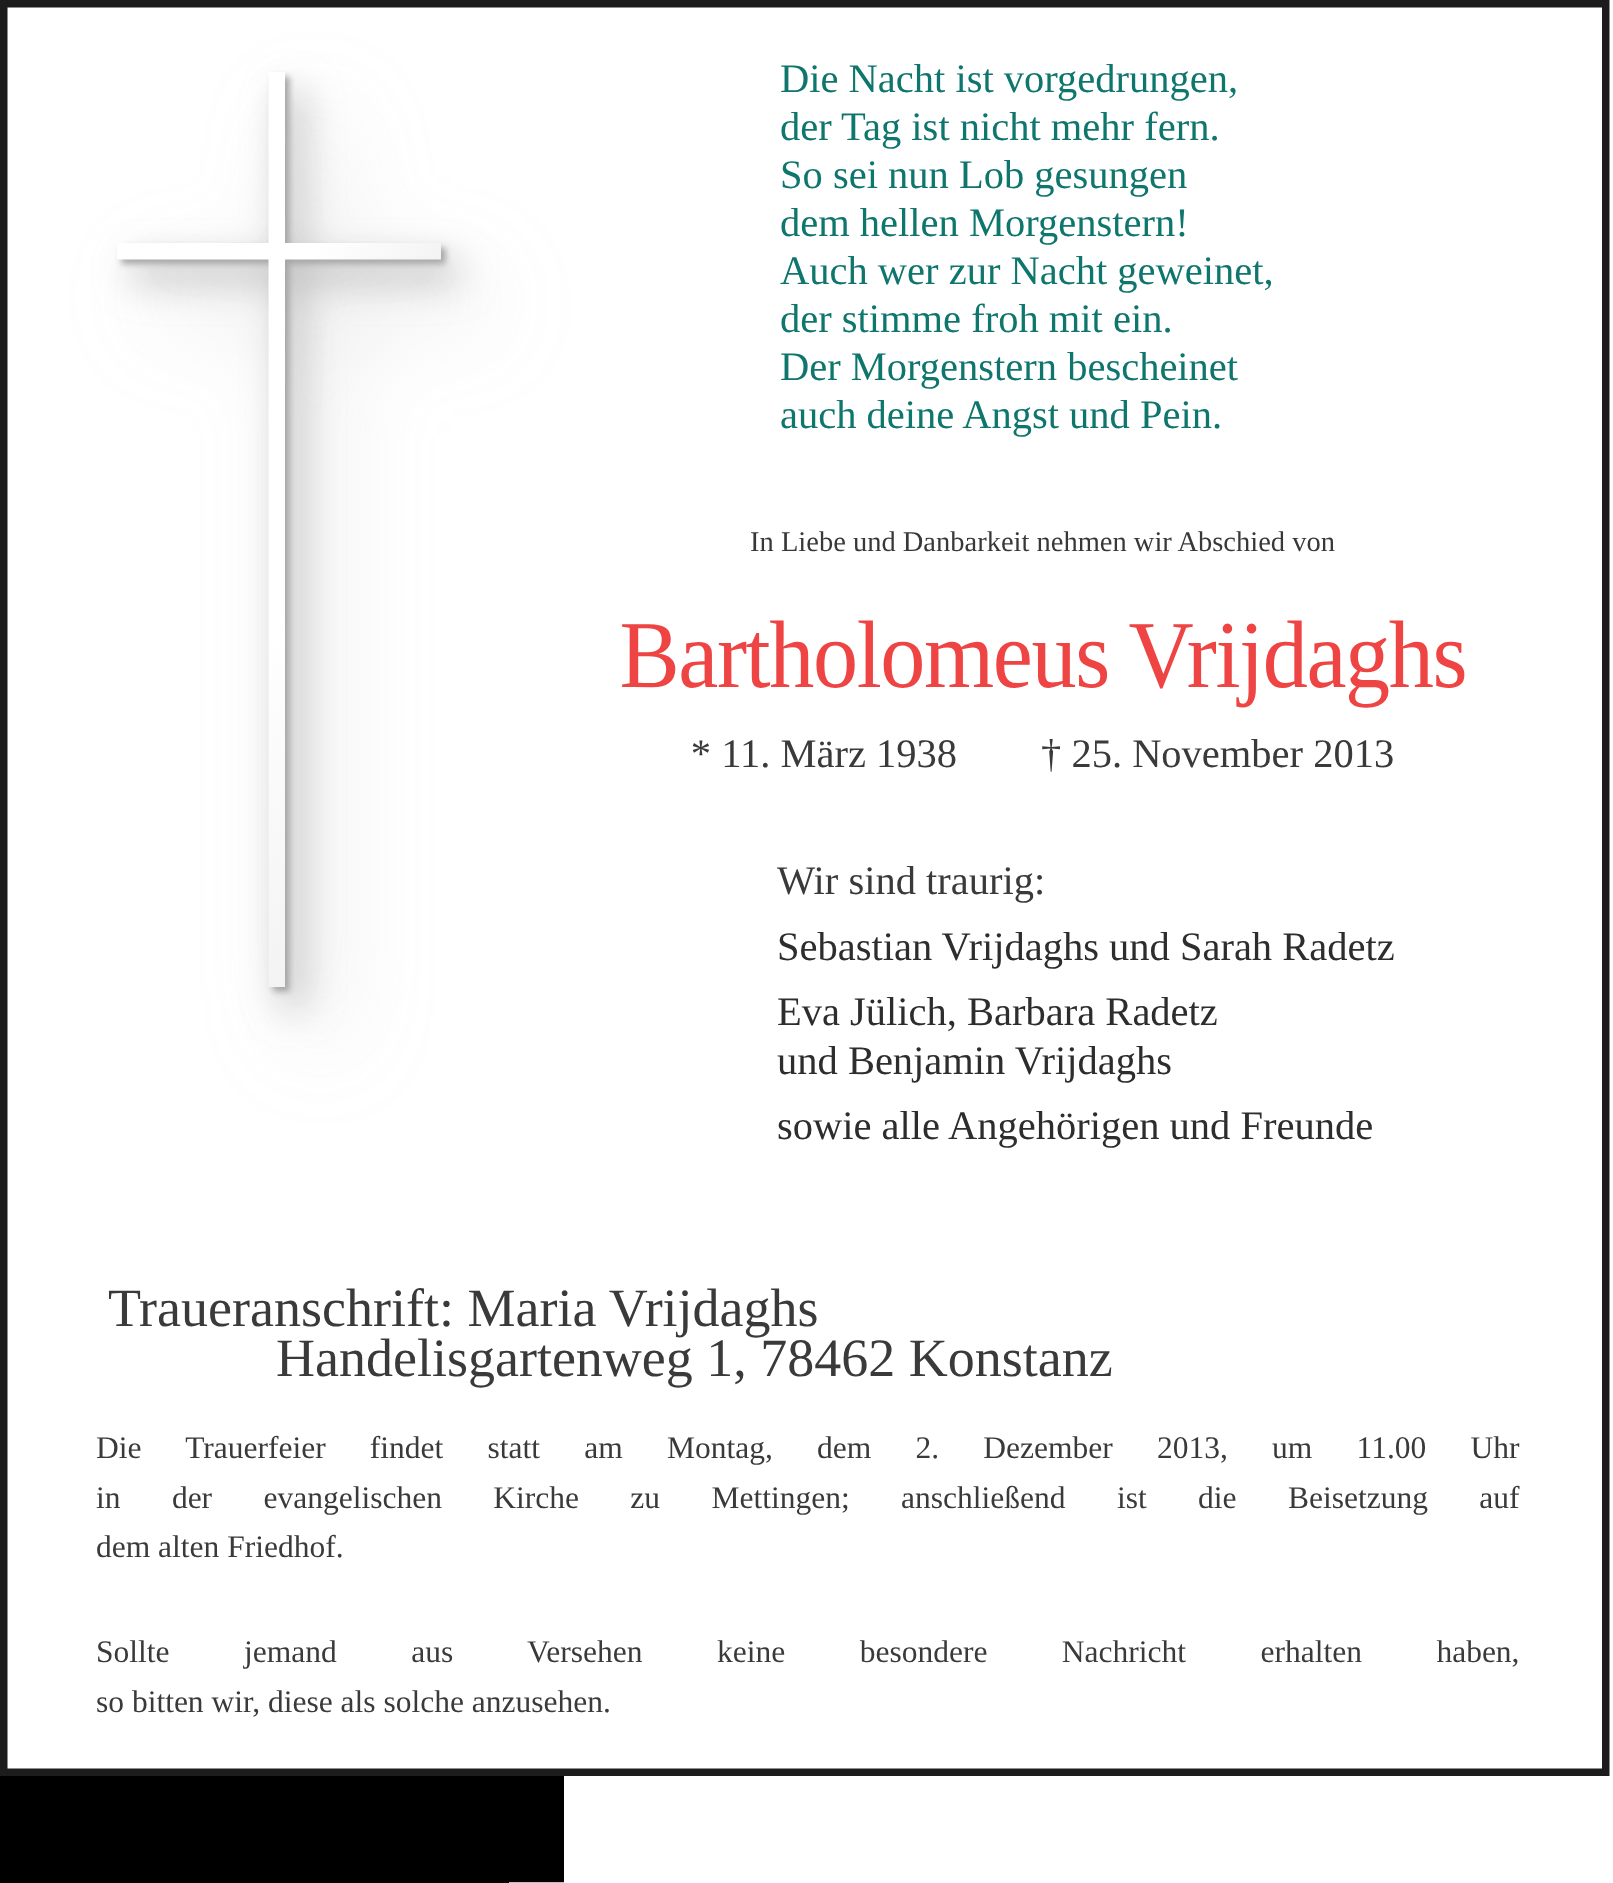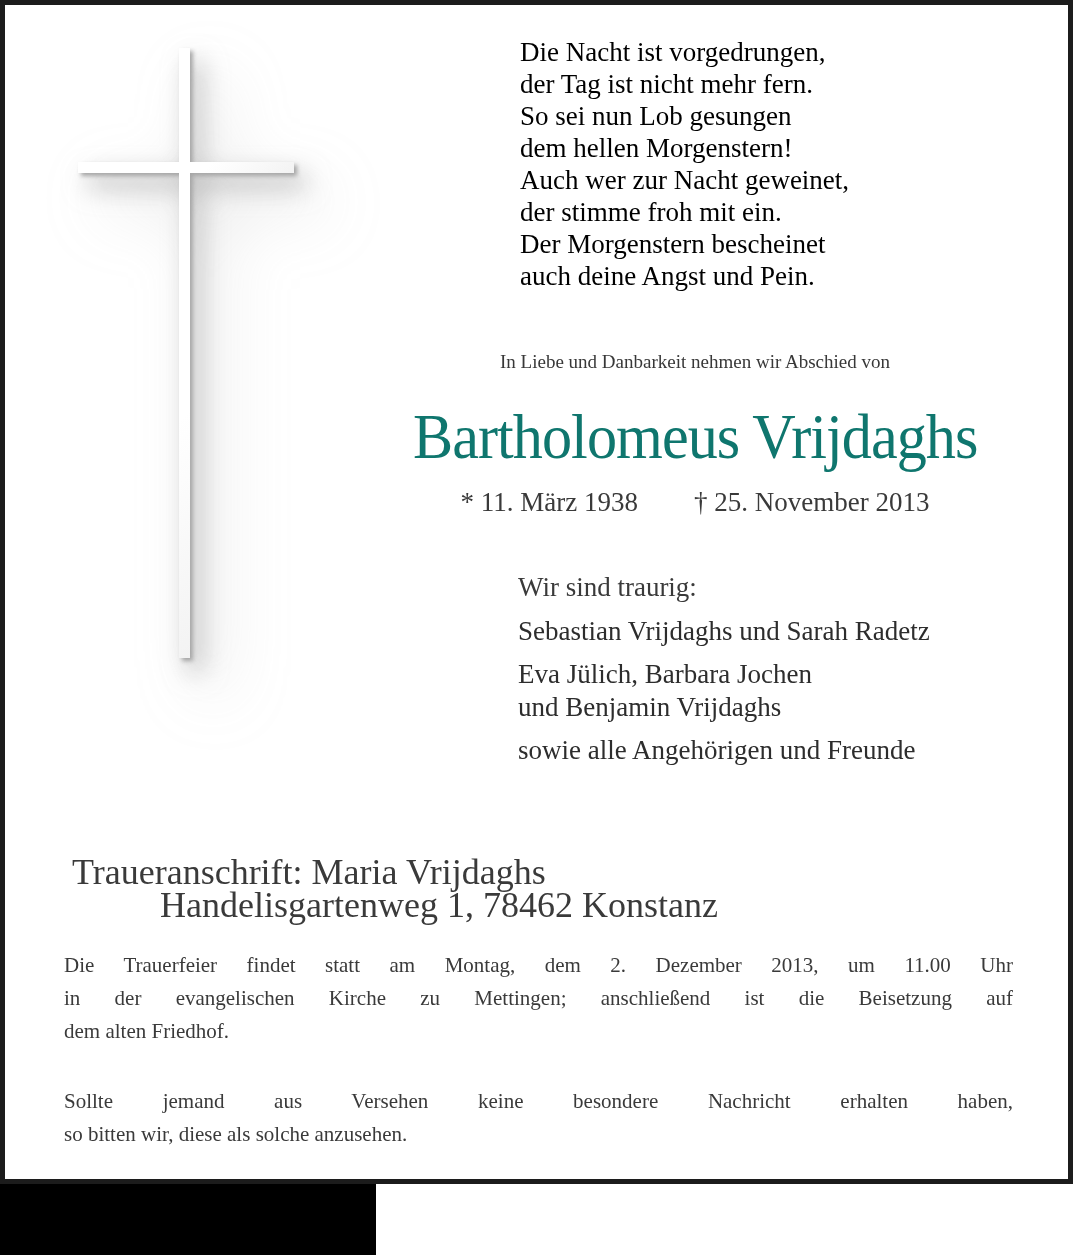--- a/index.html
+++ b/index.html
@@ -58,21 +58,21 @@
     height: 11px;
   }
   
   .poem {
     position: absolute;
     left: 520px;
     top: 36px;
     width: 370px;
     font-size: 27px;
     line-height: 32px;
-    color: #000000;
+    color: #0f766e;
   }
   .poem-attribution {
     text-align: right;
     font-size: 24px;
     margin-top: 5px;
     padding-right: 6px;
   }
   
   .intro {
     position: absolute;
@@ -86,21 +86,21 @@
   }
   .name {
     position: absolute;
     left: 315px;
     top: 400px;
     width: 760px;
     margin: 0;
     text-align: center;
     font-size: 64px;
     font-weight: normal;
-    color: #0f766e;
+    color: #ef4444;
     white-space: nowrap;
   }
   .name .condense {
     display: inline-block;
     transform: scaleX(0.94);
     transform-origin: center;
     letter-spacing: -1px;
   }
   .dates {
     position: absolute;
@@ -138,21 +138,21 @@
   .address {
     position: absolute;
     left: 72px;
     top: 856px;
     font-size: 36px;
     line-height: 33px;
     color: #3a3a3a;
     white-space: nowrap;
   }
   .address .indent {
-    margin-left: 88px;
+    margin-left: 112px;
   }
   
   .service, .notice {
     position: absolute;
     left: 64px;
     width: 949px;
     font-size: 21px;
     line-height: 33px;
     color: #3a3a3a;
   }
@@ -203,21 +203,21 @@
     <span>* 11. März 1938</span>
     <span>† 25. November 2013</span>
   </div>
 
   <div class="mourners">
     <div class="m-head">Wir sind traurig:</div>
     <div class="group">
       <div class="bold">Sebastian Vrijdaghs und Sarah Radetz</div>
     </div>
     <div class="group">
-      <div class="bold">Eva Jülich, Barbara Jochen</div>
+      <div class="bold">Eva Jülich, Barbara Radetz</div>
       <div class="bold">und Benjamin Vrijdaghs</div>
     </div>
     <div class="group">
       <div class="bold">sowie alle Angehörigen und Freunde</div>
     </div>
   </div>
 
   <div class="address">
     <div>Traueranschrift: Maria Vrijdaghs</div>
     <div class="indent">Handelisgartenweg 1, 78462 Konstanz</div>

